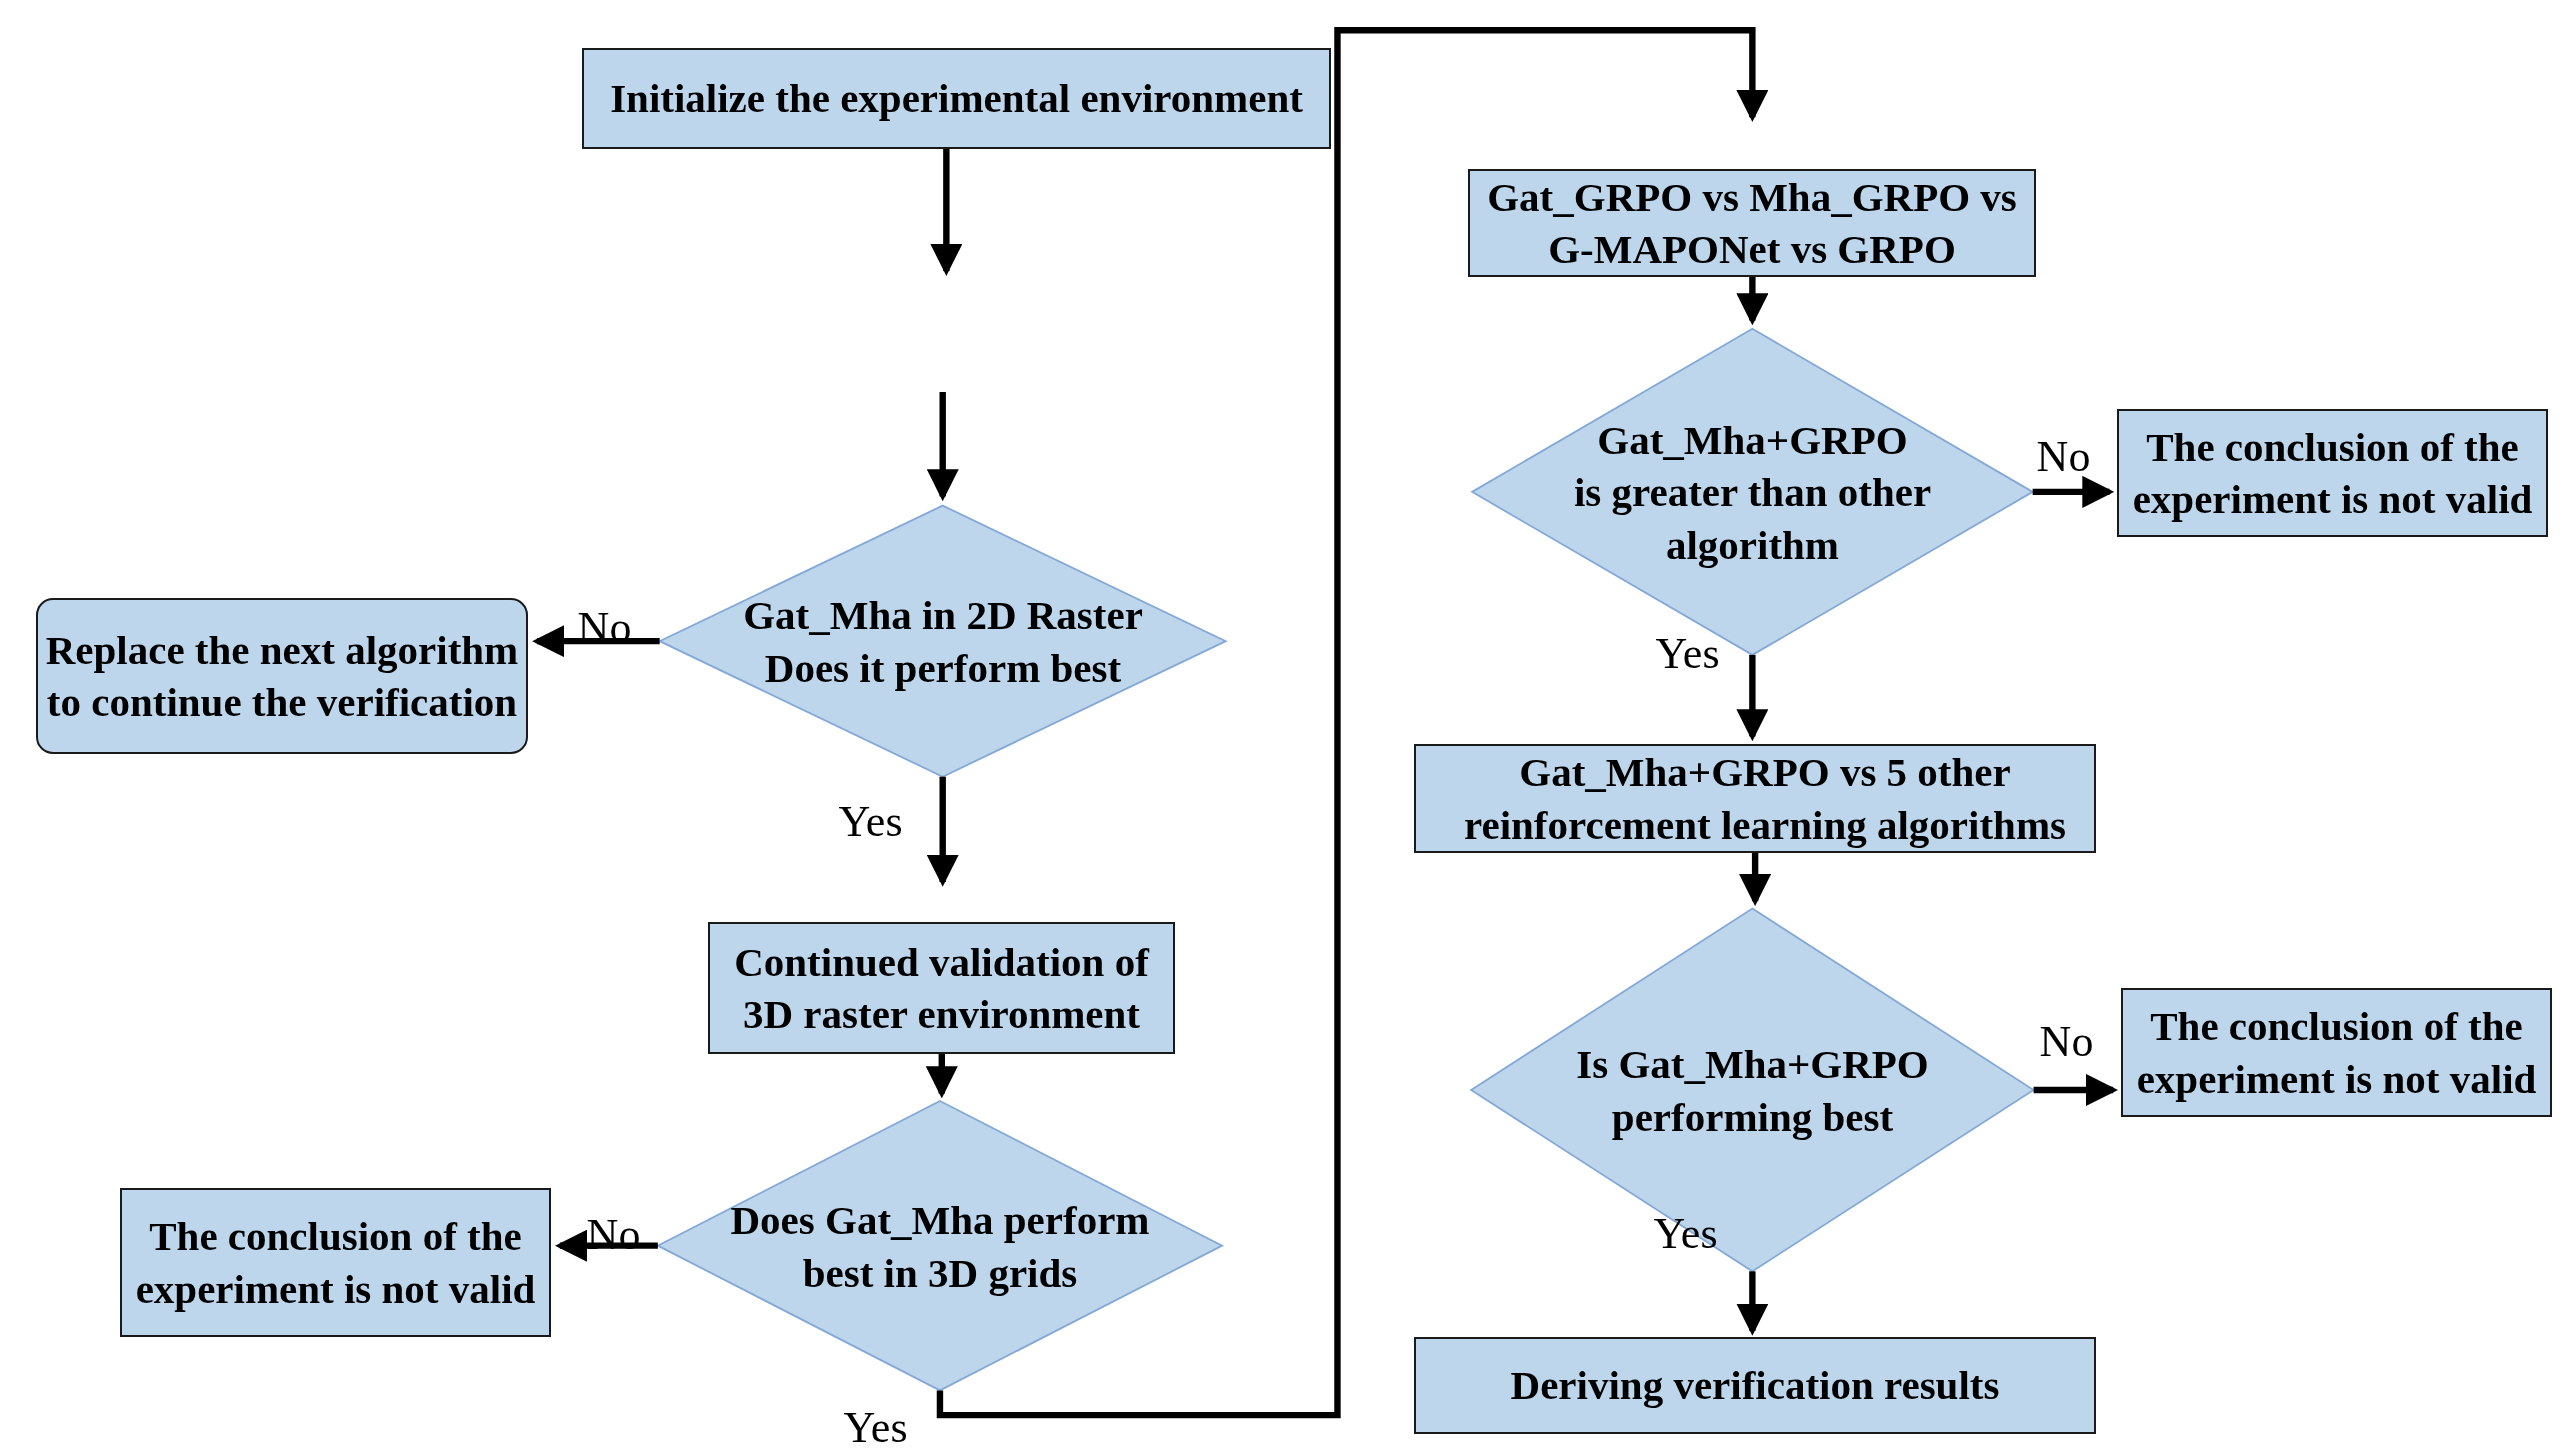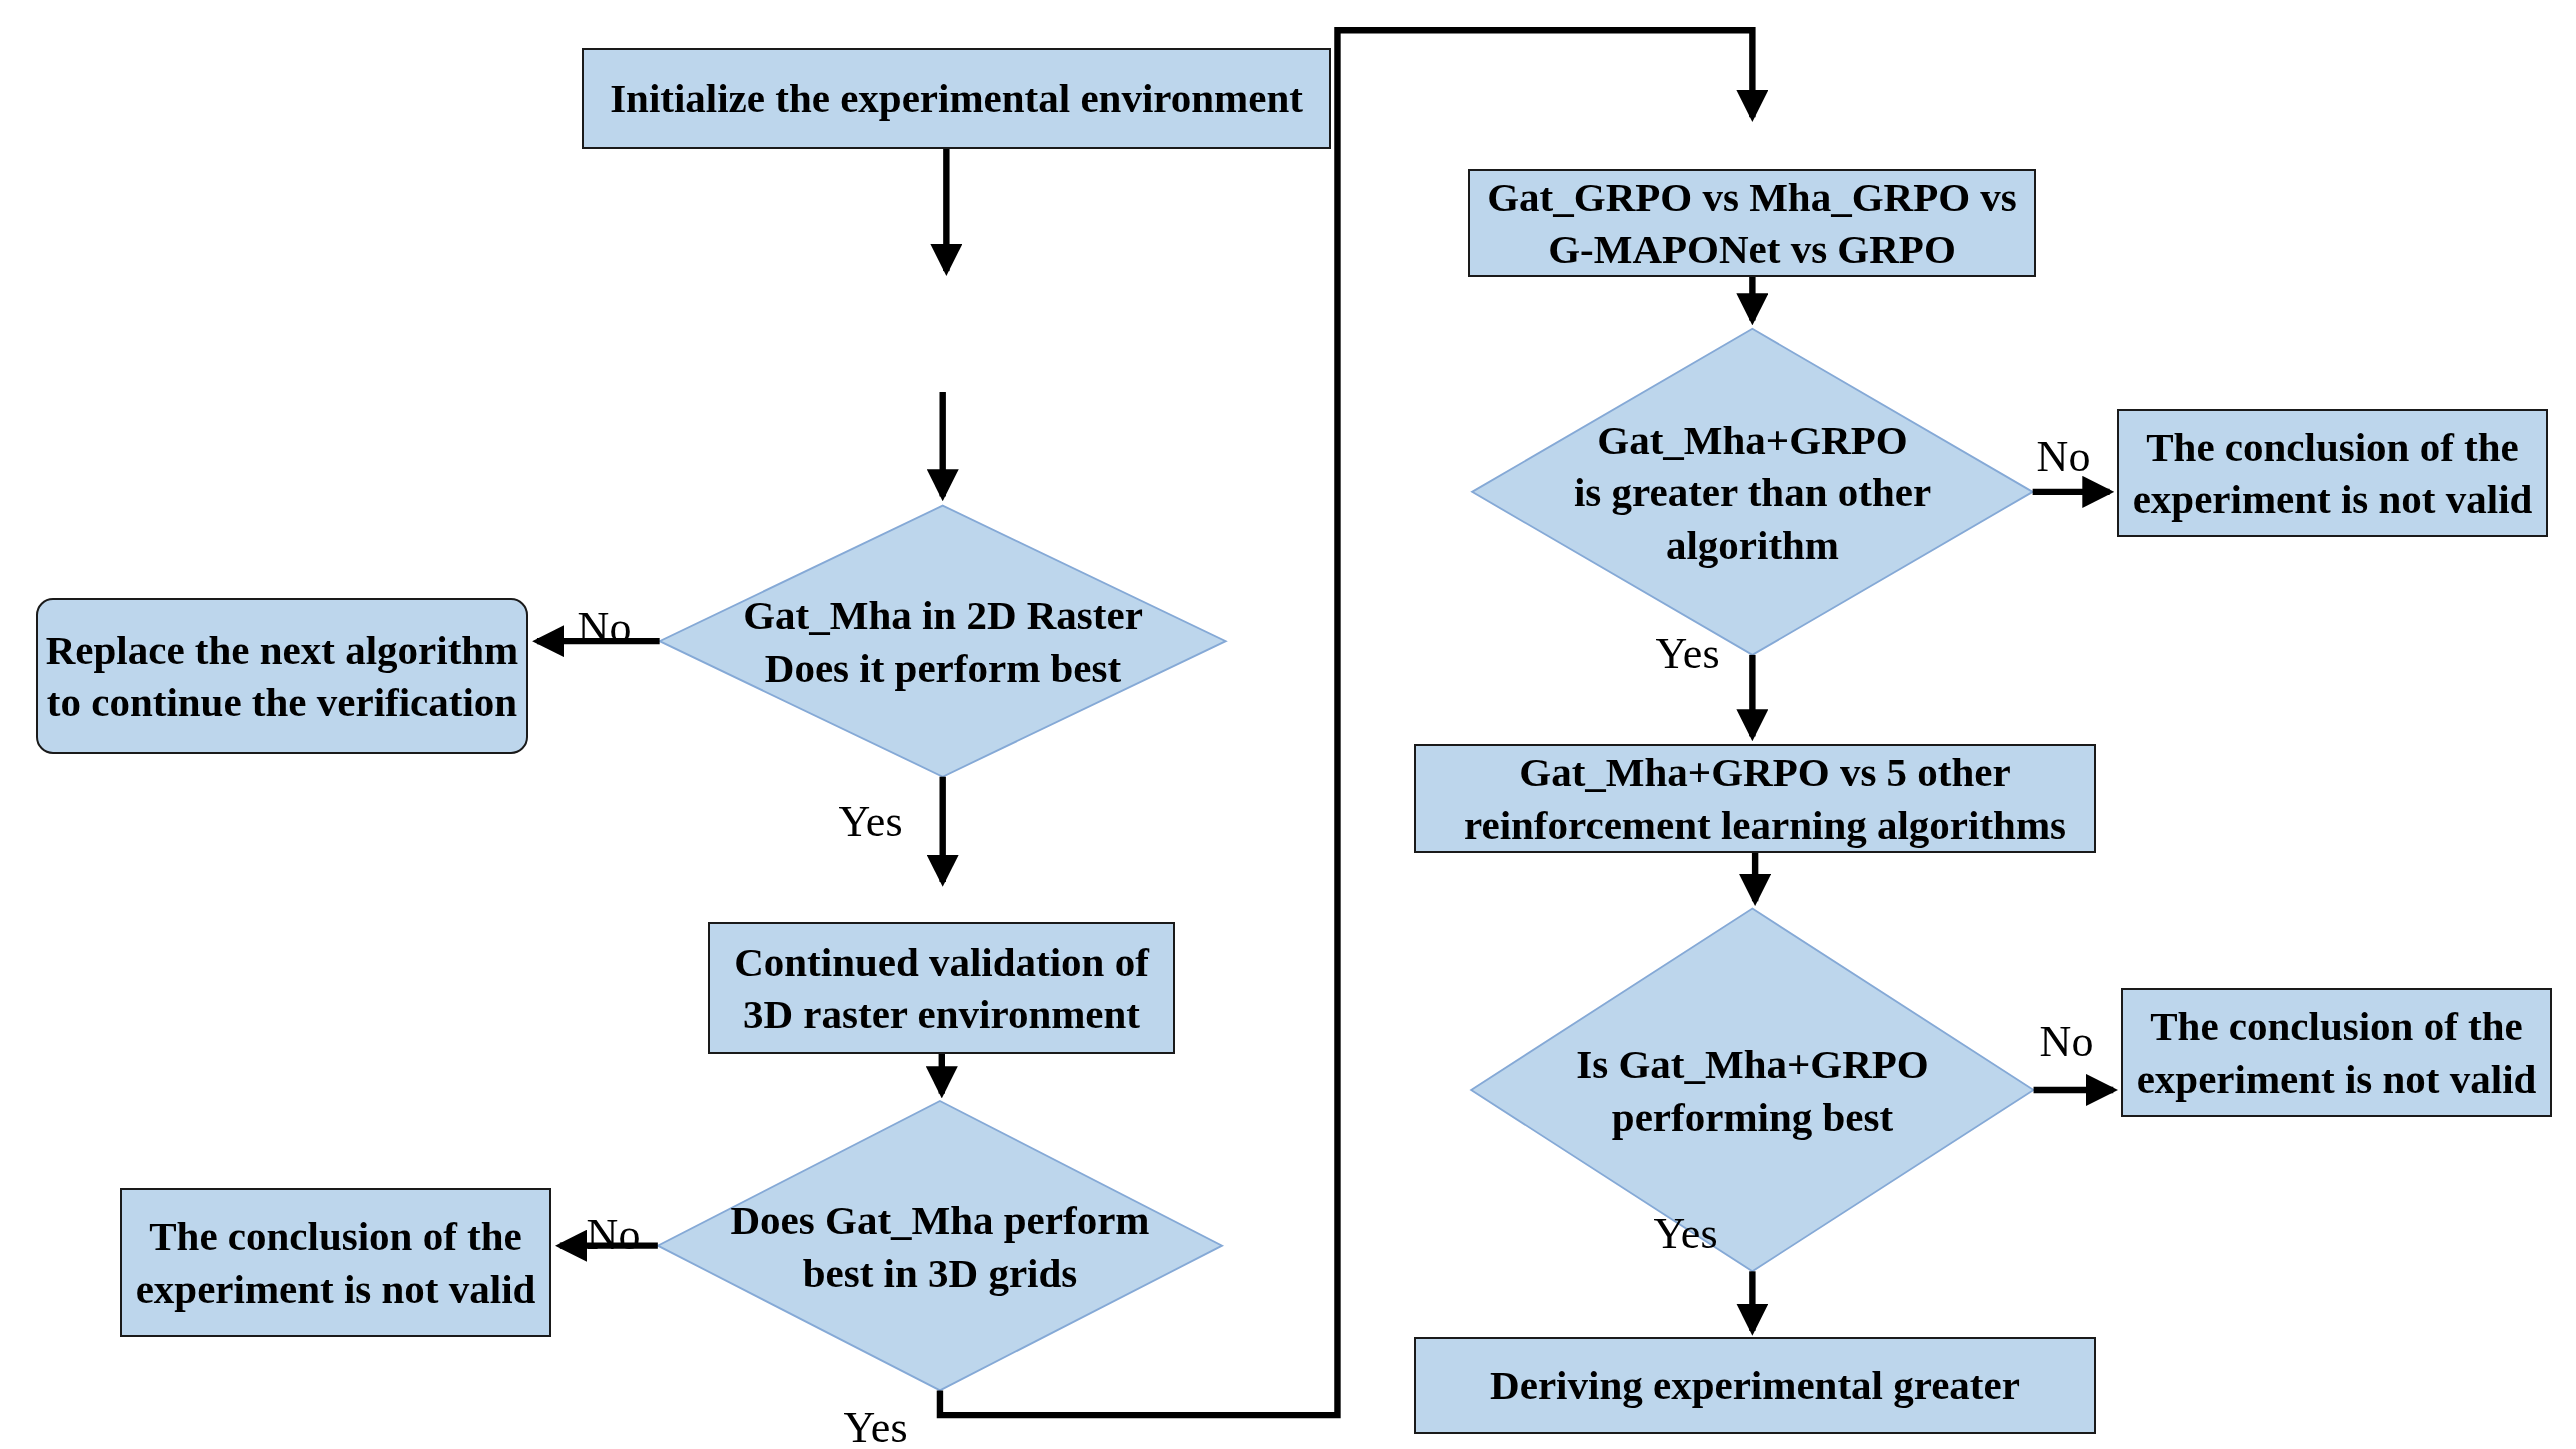--- a/index.html
+++ b/index.html
@@ -130,21 +130,21 @@
 
   <div class="node" style="left:2117px; top:409px; width:431px; height:128px;">The conclusion of the
 experiment is not valid</div>
 
   <div class="node" style="left:1414px; top:744px; width:682px; height:109px;padding-left:20px;">Gat_Mha+GRPO vs 5 other
 reinforcement learning algorithms</div>
 
   <div class="node" style="left:2121px; top:988px; width:431px; height:129px;">The conclusion of the
 experiment is not valid</div>
 
-  <div class="node" style="left:1414px; top:1337px; width:682px; height:97px;">Deriving experimental greater</div>
+  <div class="node" style="left:1414px; top:1337px; width:682px; height:97px;">Deriving verification results</div>
 
   <div class="diamond-text" style="left:723px; top:568px; width:440px; height:147px;">Gat_Mha in 2D Raster
 Does it perform best</div>
 
   <div class="diamond-text" style="left:720px; top:1173px; width:440px; height:147px;">Does Gat_Mha perform
 best in 3D grids</div>
 
   <div class="diamond-text" style="left:1542px; top:387px; width:421px; height:211px;">Gat_Mha+GRPO
 is greater than other
 algorithm</div>

